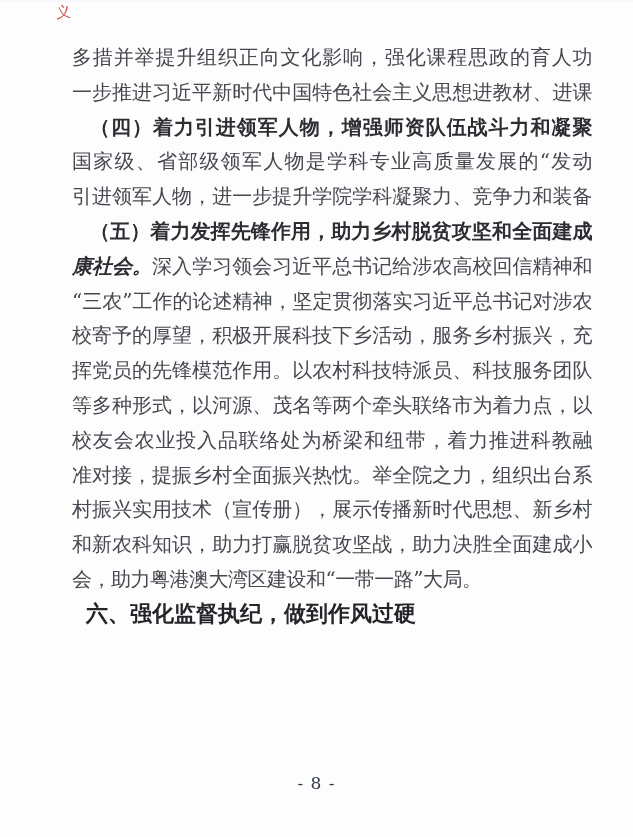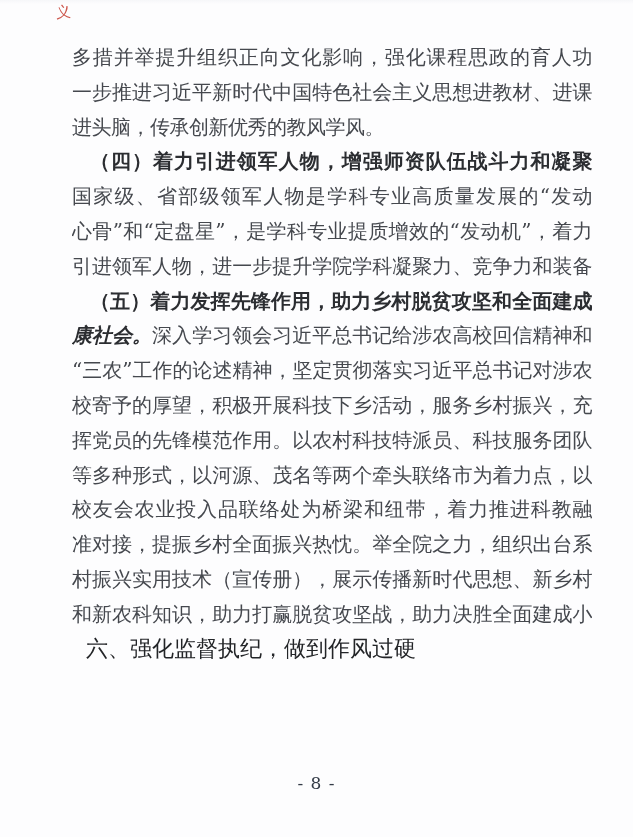--- a/index.html
+++ b/index.html
@@ -29,51 +29,50 @@
     font-size:20px;color:#45484e;
     letter-spacing:-0.5px;
     overflow:hidden;
   }
   .ln.fill{text-align:justify;text-align-last:justify;}
   .ln.bold{font-weight:bold;color:#2b2d31;}
   .ln .bold-prefix{font-weight:bold;color:#2b2d31;font-style:italic;}
   .ln.indent{text-indent:18px;}
   .ln.heading-sans{
     font-family:"DejaVu Sans","Liberation Sans",sans-serif;
-    font-weight:400;font-size:22px;color:#232528;
+    font-weight:700;font-size:22px;color:#232528;
     letter-spacing:0;text-indent:14px;
   }
   #page-number{
     position:absolute;left:0;top:773px;width:633px;
     text-align:center;
     font-size:17px;color:#333b47;
     letter-spacing:1px;
   }
 </style>
 </head>
 <body>
 
 <div id="document-page">
   <span id="red-mark">义</span>
 
   <div id="text-block">
       <div class="ln fill">多措并举提升组织正向文化影响，强化课程思政的育人功能，进</div>
       <div class="ln fill">一步推进习近平新时代中国特色社会主义思想进教材、进课堂、</div>
-      <div class="ln">进头脑，传承创新优秀的教风学风。</div>
       <div class="ln fill indent bold">（四）着力引进领军人物，增强师资队伍战斗力和凝聚力。</div>
       <div class="ln fill">国家级、省部级领军人物是学科专业高质量发展的“发动机”“主</div>
-      <div class="ln fill">心骨”和“定盘星”，是学科专业提质增效的“发动机”，着力</div>
       <div class="ln fill">引进领军人物，进一步提升学院学科凝聚力、竞争力和装备力，</div>
       <div class="ln fill indent bold">（五）着力发挥先锋作用，助力乡村脱贫攻坚和全面建成小</div>
       <div class="ln fill"><span class="bold-prefix">康社会。</span><span>深入学习领会习近平总书记给涉农高校回信精神和有关</span></div>
       <div class="ln fill">“三农”工作的论述精神，坚定贯彻落实习近平总书记对涉农高</div>
       <div class="ln fill">校寄予的厚望，积极开展科技下乡活动，服务乡村振兴，充分发</div>
       <div class="ln fill">挥党员的先锋模范作用。以农村科技特派员、科技服务团队下乡</div>
       <div class="ln fill">等多种形式，以河源、茂名等两个牵头联络市为着力点，以仲恺</div>
       <div class="ln fill">校友会农业投入品联络处为桥梁和纽带，着力推进科教融合、精</div>
       <div class="ln fill">准对接，提振乡村全面振兴热忱。举全院之力，组织出台系列乡</div>
       <div class="ln fill">村振兴实用技术（宣传册），展示传播新时代思想、新乡村政策</div>
       <div class="ln fill">和新农科知识，助力打赢脱贫攻坚战，助力决胜全面建成小康社</div>
+      <div class="ln">会，助力粤港澳大湾区建设和“一带一路”大局。</div>
       <div class="ln indent heading-sans">六、强化监督执纪，做到作风过硬</div>
     </div>
 
   <div id="page-number">- 8 -</div>
 </div>
 
 </body></html>

